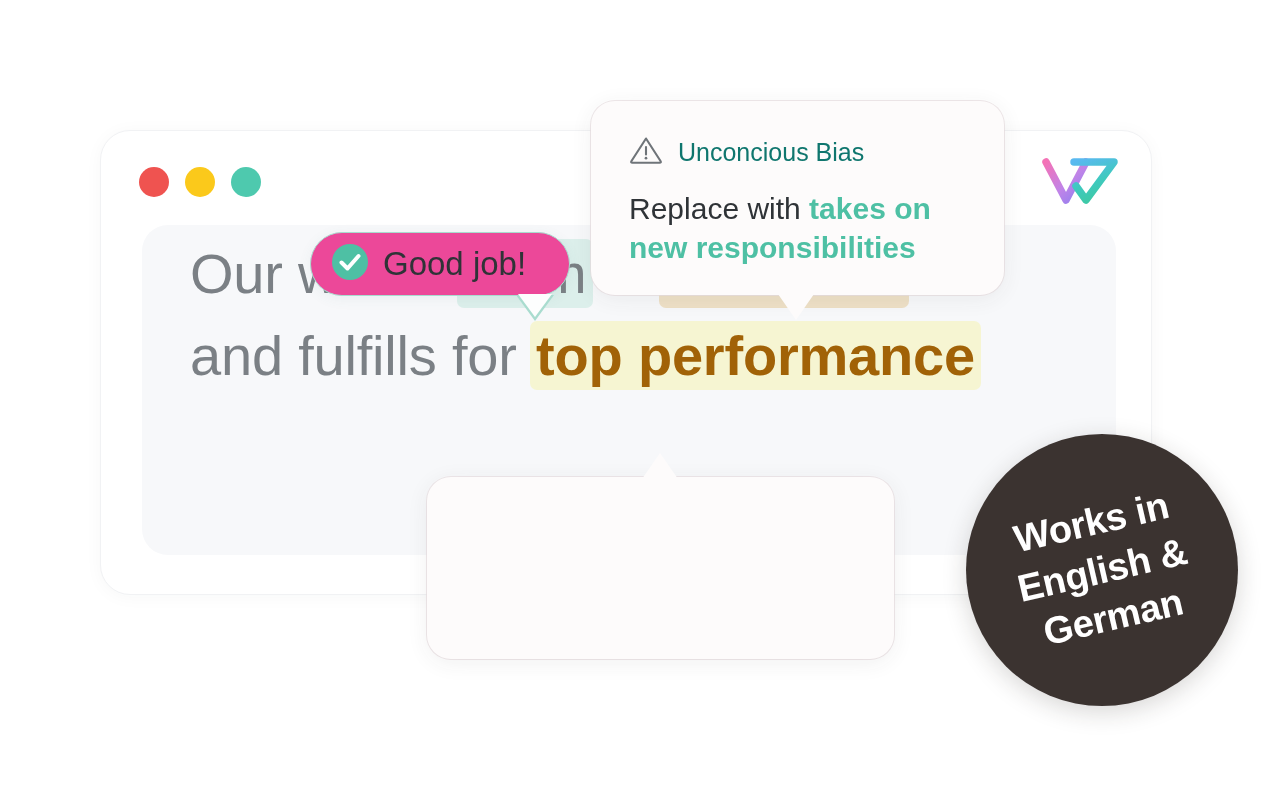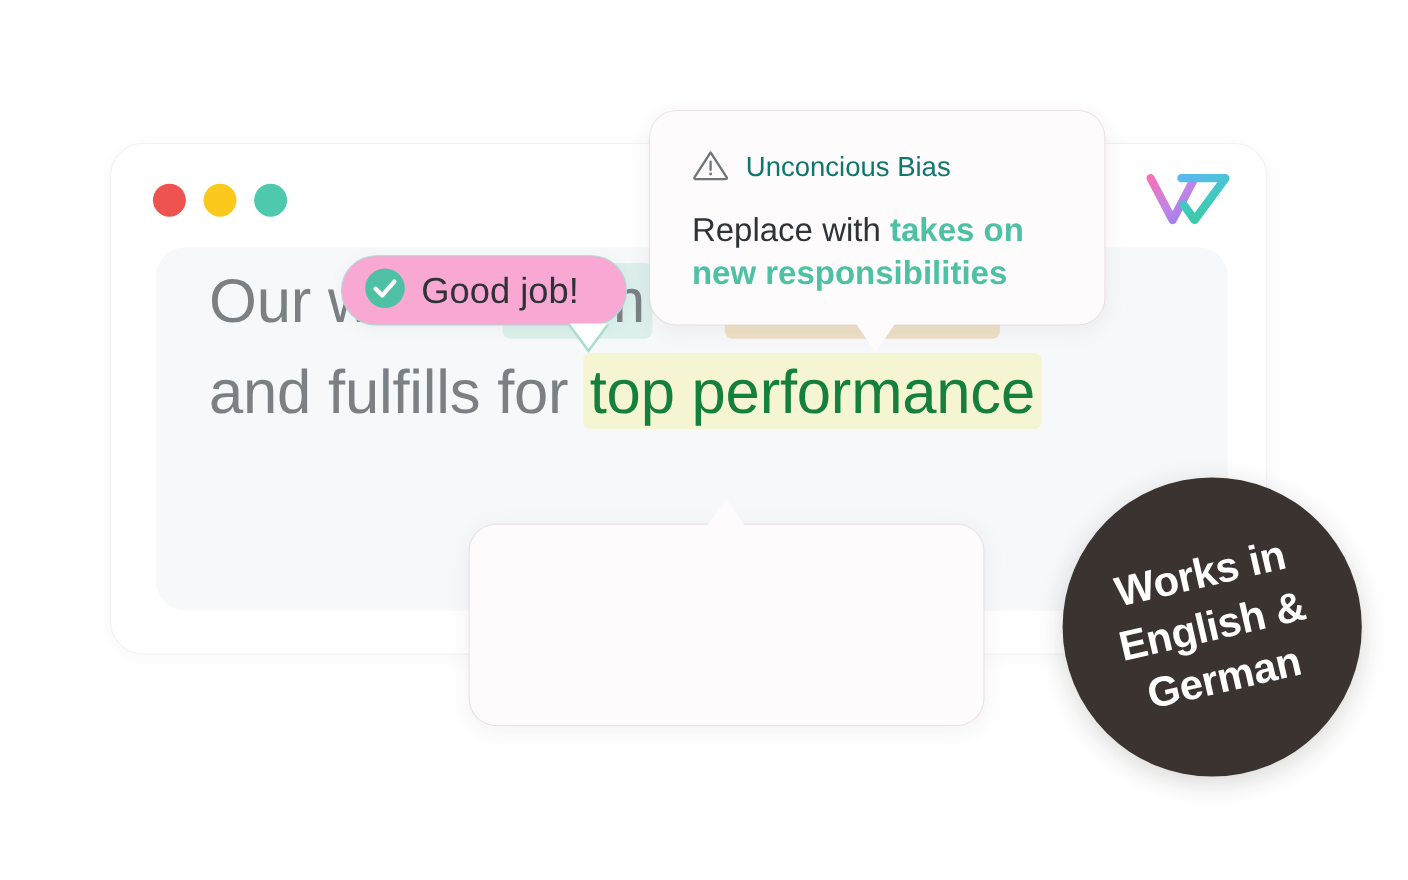--- a/index.html
+++ b/index.html
@@ -87,21 +87,21 @@
   }
   .doc-line { height: 82px; }
 
   .hl {
     border-radius: 7px;
     padding: 3px 6px;
     margin: 0 -2px;
   }
   .hl-team        { background: #dcefeb; }
   .hl-ambitious   { background: #eee0c6; color: #7f7259; }
-  .hl-performance { background: #f6f5d2; color: #15803d; }
+  .hl-performance { background: #f6f5d2; color: #a16207; font-weight: bold; }
 
   
   .tip {
     position: absolute;
     background: #fdfbfb;
     border-radius: 24px;
     box-sizing: border-box;
     box-shadow: 0 4px 22px rgba(60, 50, 50, 0.07),
                 0 0 0 1px rgba(235, 225, 228, 0.75);
   }
@@ -163,21 +163,21 @@
     transform: rotate(180deg);
   }
 
   
   .goodjob {
     position: absolute;
     left: 310px;
     top: 232px;
     width: 260px;
     height: 64px;
-    background: #f9a8d4;
+    background: #ec4899;
     border: 1.5px solid #a9dccf;
     border-radius: 34px;
     box-sizing: border-box;
     display: flex;
     align-items: center;
     gap: 14px;
     padding-left: 20px;
     box-shadow: 0 3px 14px rgba(70, 120, 110, 0.07);
   }
   .goodjob-label {

